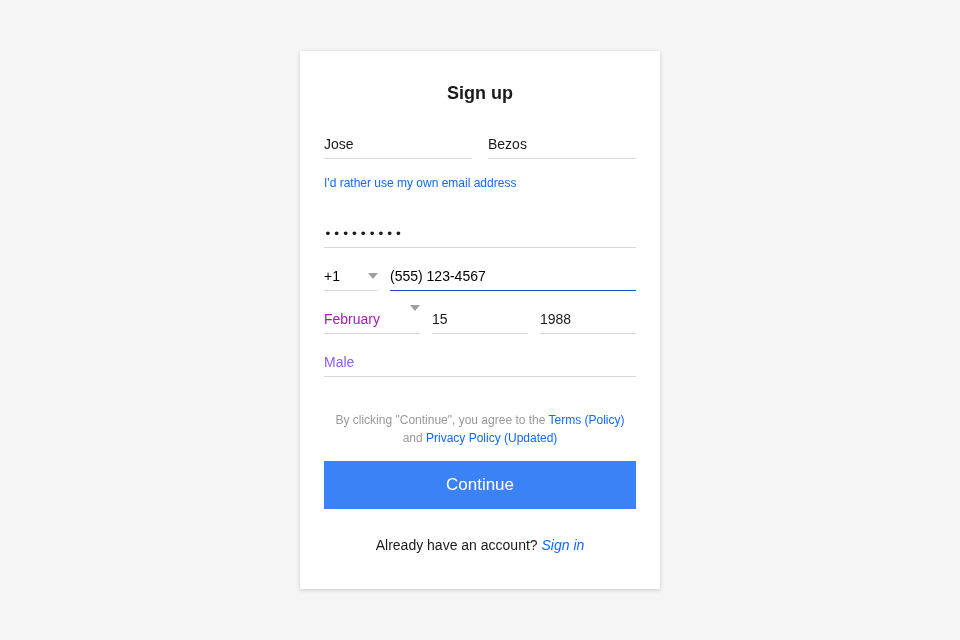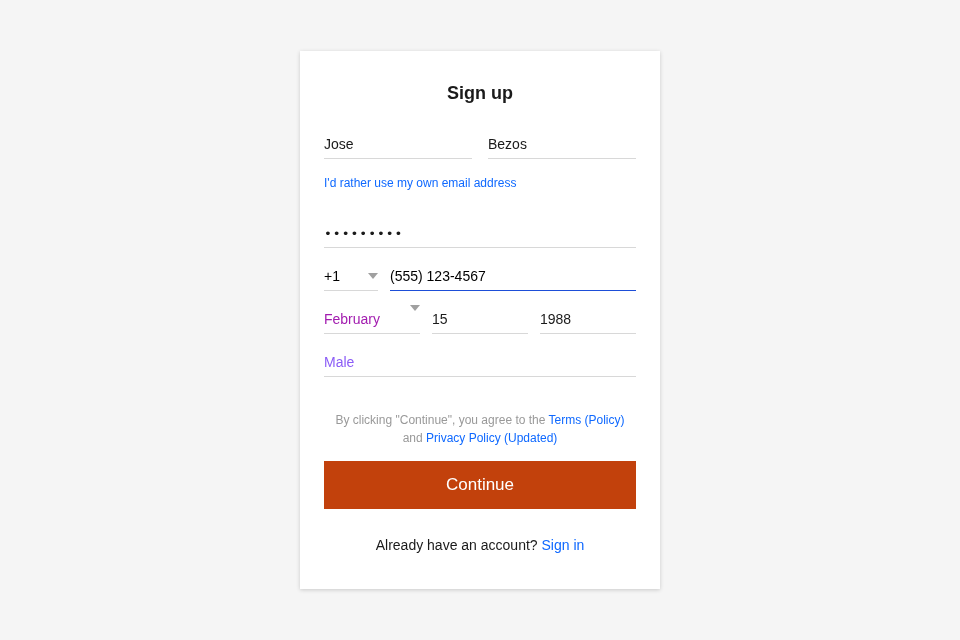--- a/index.html
+++ b/index.html
@@ -86,35 +86,35 @@
     .terms {
       font-size: 12px;
       color: #999;
       text-align: center;
       line-height: 1.5;
       margin-bottom: 14px;
     }
     .terms a { color: #0f69ff; text-decoration: none; cursor: pointer; }
     .continue-btn {
       width: 100%;
-      background: #c2410c;
+      background: #3b82f6;
       color: #fff;
       border: none;
       font-size: 17px;
       padding: 14px 0;
       cursor: pointer;
       font-family: inherit;
     }
     .signin-row {
       text-align: center;
       margin-top: 28px;
       font-size: 14px;
       color: #1a1a1a;
     }
-    .signin-row a { color: #0f69ff; text-decoration: none; cursor: pointer; }
+    .signin-row a { color: #0f69ff; text-decoration: none; cursor: pointer; font-style: italic; }
   </style>
 </head>
 <body>
 
 <div class="card">
   <h1 class="title">Sign up</h1>
 
   <div class="row">
     <div class="field">
       <input type="text" value="Jose" style="">

